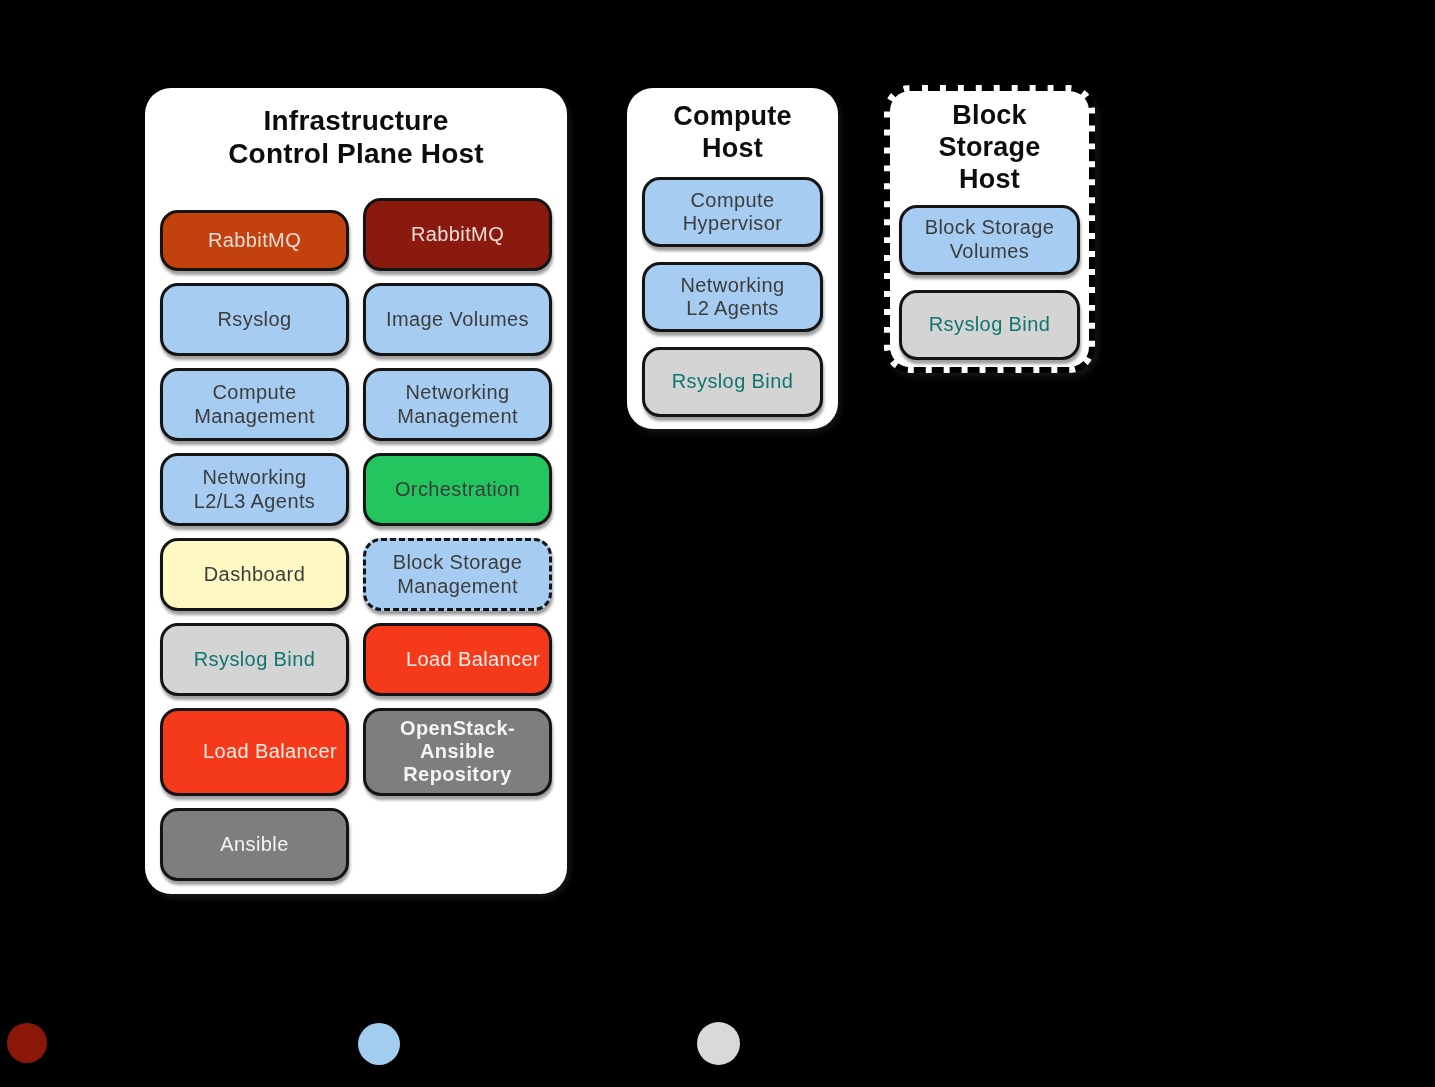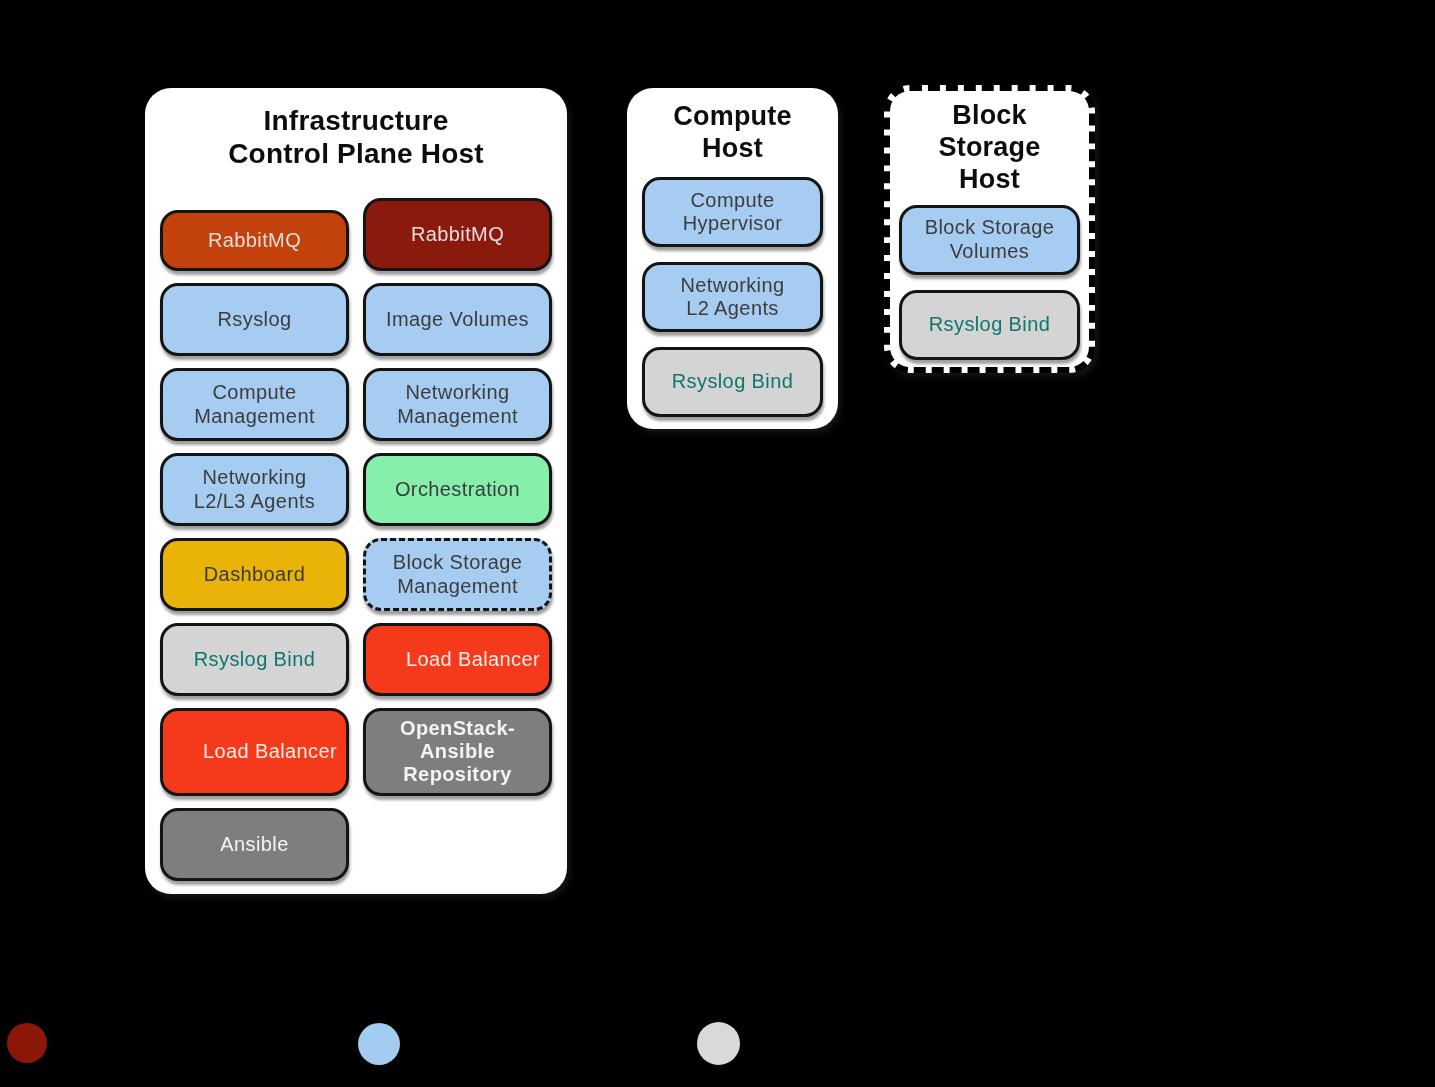--- a/index.html
+++ b/index.html
@@ -105,22 +105,22 @@
         <div class="service-box darkred" style="background: #c2410c; margin-top: 12px;">RabbitMQ</div>
         <div class="service-box darkred" style="background: rgb(139, 26, 14);">RabbitMQ</div>
         <div class="service-box blue" style="background: rgb(166, 205, 241);">Rsyslog</div>
         <div class="service-box blue" style="background: rgb(166, 205, 241);">Image Volumes</div>
         <div class="service-box blue" style="background: rgb(166, 205, 241);">Compute
 Management</div>
         <div class="service-box blue" style="background: rgb(166, 205, 241);">Networking
 Management</div>
         <div class="service-box blue" style="background: rgb(166, 205, 241);">Networking
 L2/L3 Agents</div>
-        <div class="service-box blue" style="background: #86efac;">Orchestration</div>
-        <div class="service-box blue" style="background: #eab308;">Dashboard</div>
+        <div class="service-box blue" style="background: #22c55e;">Orchestration</div>
+        <div class="service-box blue" style="background: #fef9c3;">Dashboard</div>
         <div class="service-box blue dashed" style="background: rgb(166, 205, 241);">Block Storage
 Management</div>
         <div class="service-box lightgray" style="background: rgb(212, 212, 212);">Rsyslog Bind</div>
         <div class="service-box red" style="background: rgb(244, 58, 26);">Load Balancer</div>
         <div class="service-box red" style="background: rgb(244, 58, 26);">Load Balancer</div>
         <div class="service-box darkgray" style="background: rgb(126, 126, 126); font-weight: bold;">OpenStack-
 Ansible
 Repository</div>
         <div class="service-box darkgray" style="background: rgb(126, 126, 126);">Ansible</div>
       </div>

